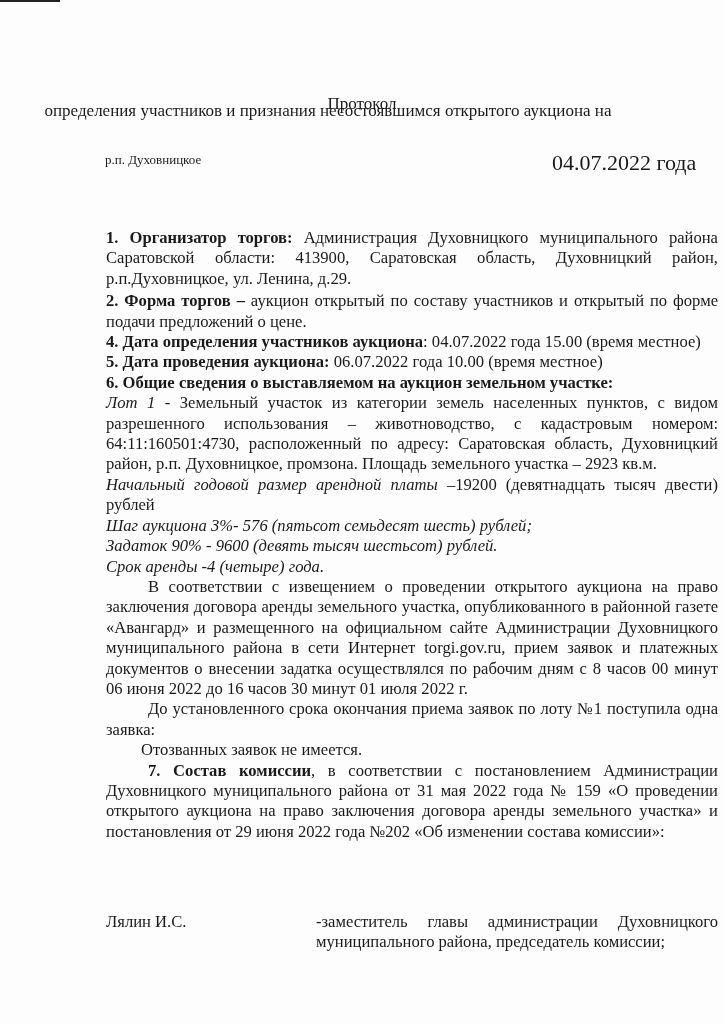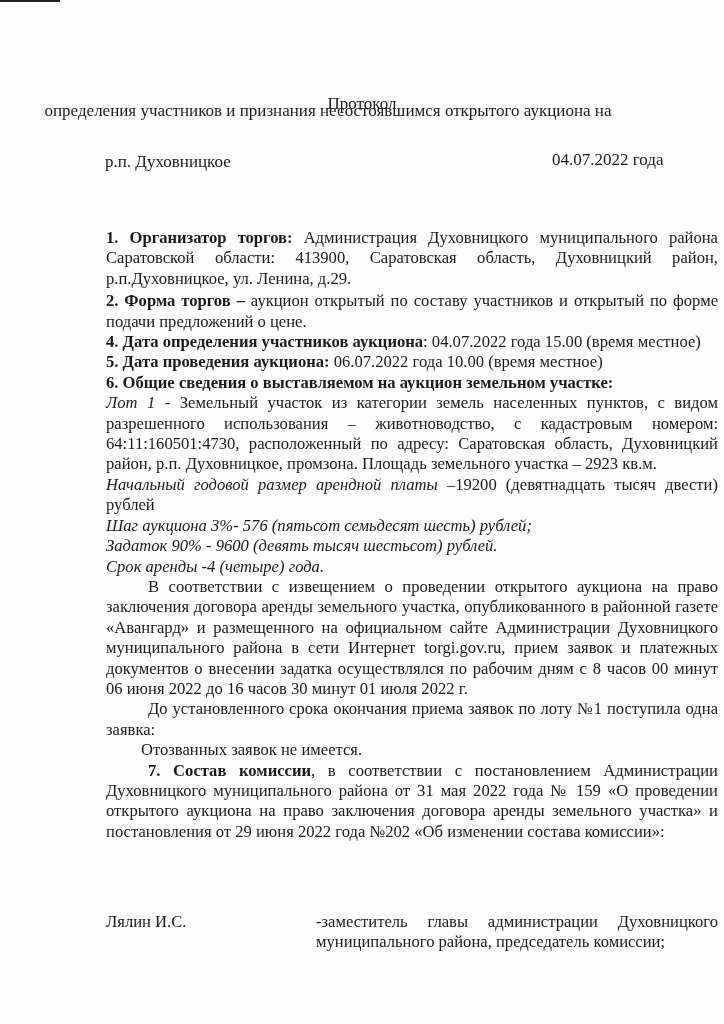--- a/index.html
+++ b/index.html
@@ -8,22 +8,22 @@
     background: #fdfdfd;
     font-family: "Liberation Serif", "DejaVu Serif", serif;
     color: #1a1a1a;
     position: relative;
   }
   .top-edge { position: absolute; left: 0; top: 0; width: 60px; height: 2px; background: #222; }
   .page { position: absolute; left: 0; top: 0; width: 724px; height: 1024px; }
   .center { text-align: center; }
   .title { position: absolute; left: 0; width: 724px; top: 94px; font-size: 17px; line-height: 20px; }
   .subtitle { position: absolute; left: 0; width: 656px; top: 100px; font-size: 17px; line-height: 21px; }
-  .place { position: absolute; left: 105px; top: 152px; font-size: 17px; }
-  .date { position: absolute; left: 552px; top: 150px; font-size: 17px; }
+  .place { position: absolute; left: 105px; top: 152px; font-size: 13px; }
+  .date { position: absolute; left: 552px; top: 150px; font-size: 22px; }
   .body-text {
     position: absolute; left: 106px; width: 612px; top: 228px;
     font-size: 16.6px; line-height: 20.4px; text-align: justify;
   }
   .body-text p { margin: 0; }
   .gap { height: 2px; }
   b { font-weight: bold; }
   i { font-style: italic; font-family: Liberation Serif, serif; }
   .indent { text-indent: 42px; }
   .indent-s { padding-left: 40px; }

